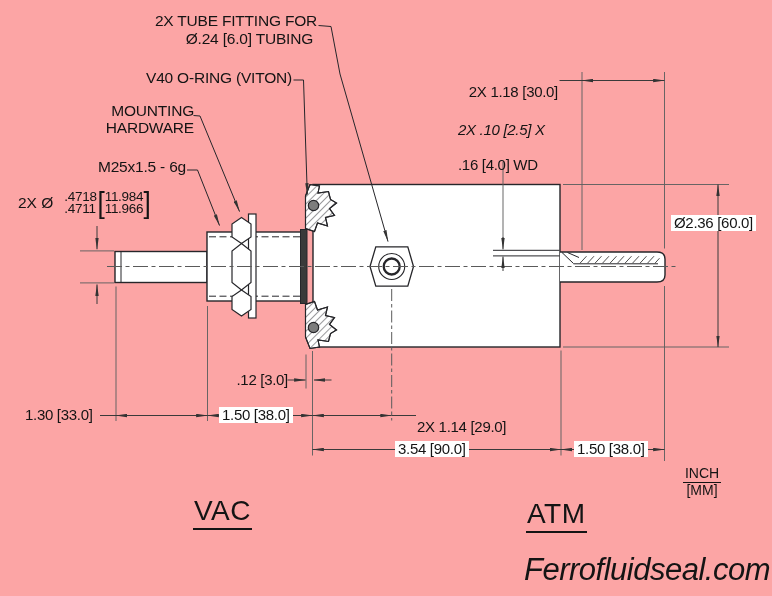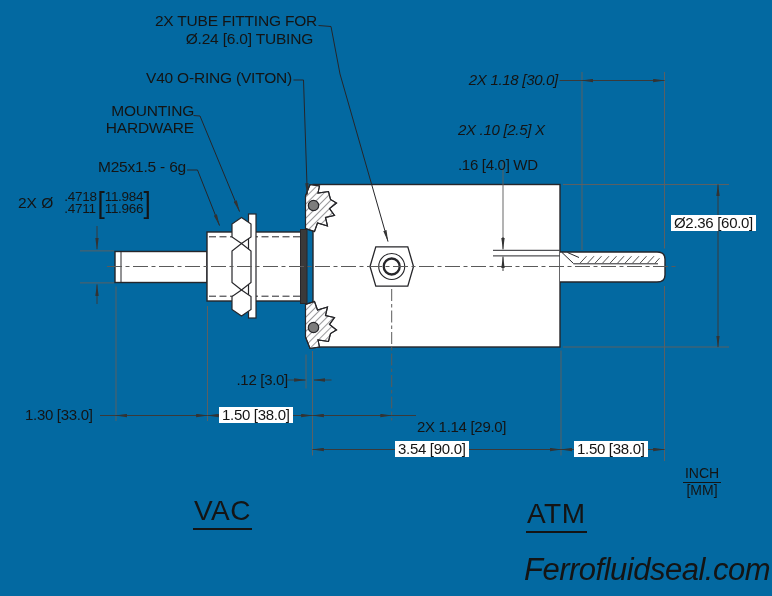--- a/index.html
+++ b/index.html
@@ -1,16 +1,16 @@
 <!DOCTYPE html>
 <html><head>
 <meta charset="utf-8">
 <style>
   html,body{margin:0;padding:0;background:#fff;}
-  #stage{position:relative;width:772px;height:596px;background:#0369a1;overflow:hidden;
+  #stage{position:relative;width:772px;height:596px;background:#fca5a5;overflow:hidden;
          font-family:"Liberation Sans",sans-serif;}
   #dwg{position:absolute;left:0;top:0;}
   .t{position:absolute;color:#141414;white-space:nowrap;line-height:1.08;}
   .lbl{font-size:15.5px;letter-spacing:-0.2px;}
   .dim{font-size:15px;letter-spacing:-0.3px;}
   .bgw{background:#fff;padding:0 3px;}
   .right{text-align:right;}
   .stack{display:flex;align-items:center;}
   .stack .pair{display:flex;flex-direction:column;font-size:13.5px;line-height:12.5px;
                letter-spacing:-0.3px;text-align:left;}
@@ -170,21 +170,21 @@
     <span>.4711</span>
   </span>
   <span class="brkt">[</span>
   <span class="pair">
     <span>11.984</span>
     <span>11.966</span>
   </span>
   <span class="brkt">]</span>
 </div>
 
-<div class="t dim" style="right:214px;top:72px;font-style:italic;">2X 1.18 [30.0]</div>
+<div class="t dim" style="right:214px;top:84px;">2X 1.18 [30.0]</div>
 <div class="t dim" style="left:458px;top:122px;">
   <div style="margin-bottom:19px;font-style:italic;">2X .10 [2.5] X</div>
   <div>.16 [4.0] WD</div>
 </div>
 <div class="t dim bgw" style="left:671px;top:215px;">Ø2.36 [60.0]</div>
 <div class="t dim" style="right:484px;top:372px;">.12 [3.0]</div>
 <div class="t dim" style="left:25px;top:407px;">1.30 [33.0]</div>
 <div class="t dim bgw" style="left:219px;top:407px;">1.50 [38.0]</div>
 <div class="t dim" style="left:417px;top:407px;margin-top:12px;">2X 1.14 [29.0]</div>
 <div class="t dim bgw" style="left:395px;top:441px;">3.54 [90.0]</div>

